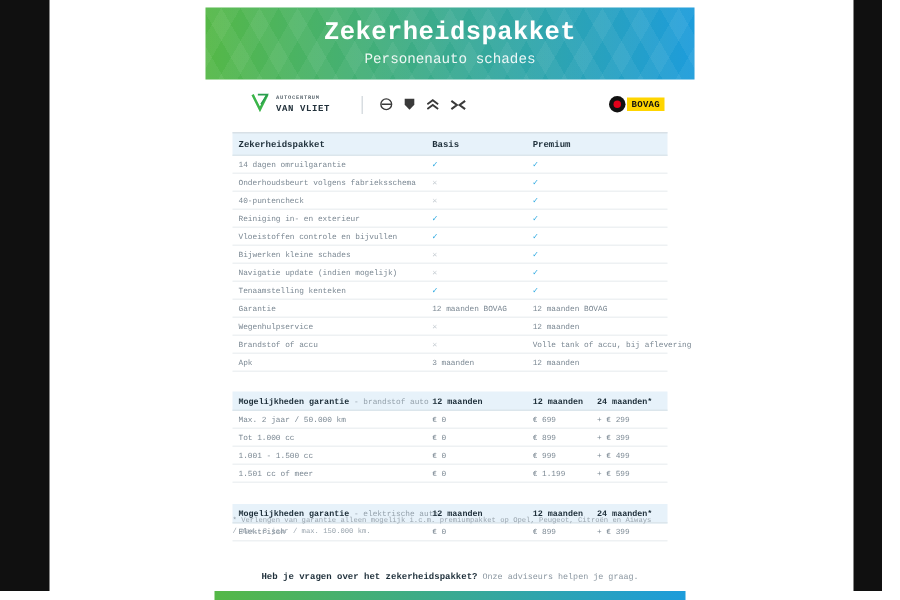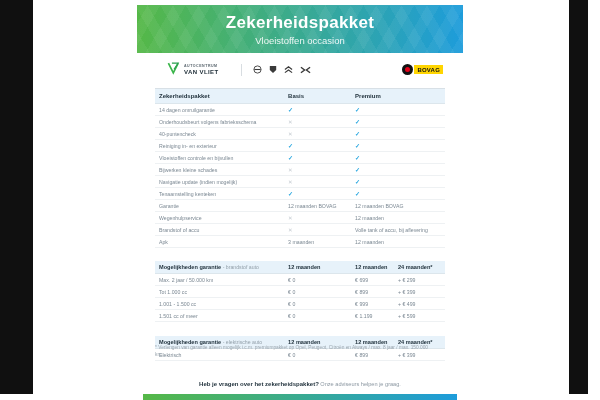--- a/index.html
+++ b/index.html
@@ -1,17 +1,17 @@
 <!DOCTYPE html>
 <html><head>
 <meta charset="utf-8">
 <style>
   html,body{margin:0;padding:0;background:#fff;}
   .canvas{position:relative;width:588px;height:400px;background:#ffffff;overflow:hidden;
-          font-family:Liberation Sans, sans-serif;}
+          font-family:Liberation Mono, monospace;}
   .letterbox{position:absolute;top:0;width:33px;height:394px;background:#101010;}
   .letterbox.left{left:0;}
   .letterbox.right{left:569px;width:31px;}
   .doc{position:absolute;left:137px;top:0;width:326px;height:400px;}
 
   
   .banner{position:absolute;top:5px;left:0;right:0;height:48px;color:#fff;text-align:center;
     background-image:
       repeating-linear-gradient(60deg, rgba(255,255,255,0.055) 0 11px, transparent 11px 22px),
       repeating-linear-gradient(-60deg, rgba(255,255,255,0.05) 0 11px, transparent 11px 22px),
@@ -58,21 +58,21 @@
 <body>
 
 <div class="canvas">
   <div class="letterbox left"></div>
   <div class="letterbox right"></div>
 
   <div class="doc">
 
     <div class="banner">
       <div class="title">Zekerheidspakket</div>
-      <div class="subtitle">Vloeistoffen occasion</div>
+      <div class="subtitle">Personenauto schades</div>
     </div>
 
     <div class="logo-row">
       <div class="dealer">
         <span>
           <svg width="14" height="14" viewBox="0 0 20 20">
             <path d="M2 3 L9 17 L16 3" fill="none" stroke="#3bb54a" stroke-width="2.4"></path>
             <path d="M7 3 L16 3 L10 12" fill="none" stroke="#2a9f4f" stroke-width="1.6"></path>
           </svg>
         </span>

